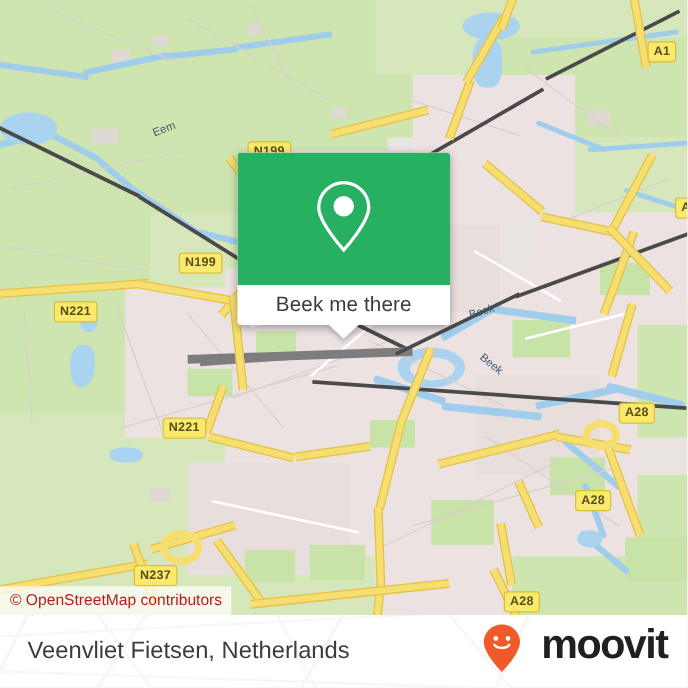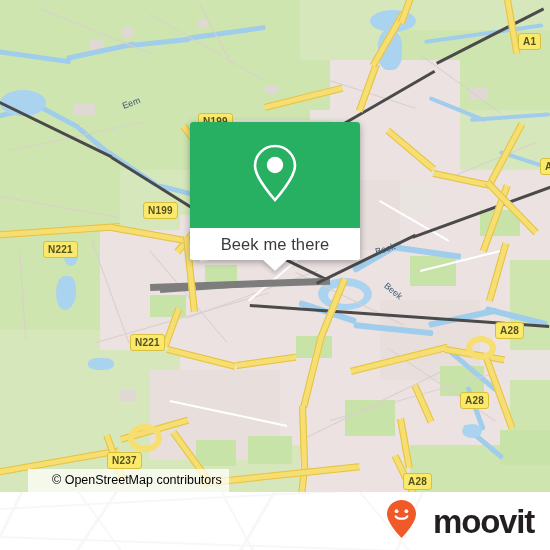--- a/index.html
+++ b/index.html
@@ -35,42 +35,42 @@
 
   
   .shield{position:absolute;background:#fbe96b;border:1px solid #d8bf3c;border-radius:3px;
           color:#54511f;font-size:10px;font-weight:bold;line-height:13px;padding:1px 4px;
           letter-spacing:.2px;white-space:nowrap;}
 
   .riverlabel{position:absolute;color:#3a586d;font-size:9px;white-space:nowrap;}
 
   
   .attrib{position:absolute;left:0;bottom:0;background:rgba(255,255,255,.72);
-          color:#000000;font-size:12.5px;line-height:21px;padding:1px 7px 1px 24px;white-space:nowrap;margin-left:28px;}
+          color:#b91c1c;font-size:12.5px;line-height:21px;padding:1px 7px 1px 8px;white-space:nowrap;}
 
   
   .card{position:absolute;left:190px;top:122px;width:170px;height:138px;
         background:#ffffff;border-radius:3px;
         box-shadow:0 2px 7px rgba(0,0,0,.33);overflow:hidden;}
   .card-top{height:106px;background:#27b062;display:flex;align-items:center;justify-content:center;}
   .card-bottom{height:32px;display:flex;align-items:center;justify-content:center;background:#fff;}
   .card-label{font-size:16.5px;color:#3b3b3b;letter-spacing:.1px;}
   .card-tail{position:absolute;left:262px;top:259px;width:0;height:0;
              border-left:13px solid transparent;border-right:13px solid transparent;
              border-top:12px solid #ffffff;
              filter:drop-shadow(0 3px 2px rgba(0,0,0,.20));}
 
   
   .footer{position:absolute;left:0;top:492px;width:550px;height:58px;background:#ffffff;}
   .footer-watermark{position:absolute;left:0;top:0;width:550px;height:58px;overflow:hidden;opacity:.55;}
   .wm{position:absolute;background:#f1f1f1;transform-origin:0 0;}
   .footer-title{position:absolute;left:22px;top:50%;transform:translateY(-50%);
                 font-size:19px;color:#3c3c3c;white-space:nowrap;}
   .brand{position:absolute;right:16px;top:50%;transform:translateY(-50%);
-         display:flex;align-items:center;gap:16px;}
+         display:flex;align-items:flex-start;gap:16px;}
   .brand-name{font-size:33px;font-weight:bold;color:#231f20;letter-spacing:-1.2px;line-height:33px;}
 </style>
 </head>
 <body>
 
 <div id="app">
 
   <div class="map">
 
     <div class="layer">
@@ -287,20 +287,21 @@
       <div class="wm" style="left:30px;top:-20px;width:3px;height:120px;transform:rotate(26deg);"></div>
       <div class="wm" style="left:70px;top:-10px;width:2px;height:110px;transform:rotate(-36deg);"></div>
       <div class="wm" style="left:135px;top:-30px;width:3px;height:140px;transform:rotate(34deg);"></div>
       <div class="wm" style="left:210px;top:-20px;width:2px;height:120px;transform:rotate(-28deg);"></div>
       <div class="wm" style="left:290px;top:-30px;width:3px;height:140px;transform:rotate(30deg);"></div>
       <div class="wm" style="left:350px;top:-10px;width:2px;height:110px;transform:rotate(-40deg);"></div>
       <div class="wm" style="left:430px;top:-20px;width:3px;height:130px;transform:rotate(24deg);"></div>
       <div class="wm" style="left:0px;top:16px;width:560px;height:2px;transform:rotate(-3deg);"></div>
       <div class="wm" style="left:0px;top:44px;width:560px;height:2px;transform:rotate(2deg);"></div>
     </div>
+    <div class="footer-title">Veenvliet Fietsen, Netherlands</div>
     <div class="brand">
       <span>
         <svg width="31" height="40" viewBox="0 0 31 40" aria-hidden="true">
           <path d="M15.5 1 C7.5 1 1 7.3 1 15 C1 24.5 15.5 39 15.5 39 C15.5 39 30 24.5 30 15 C30 7.3 23.5 1 15.5 1 Z" fill="#f05a28"></path>
           <circle cx="10.6" cy="12.2" r="1.9" fill="#ffffff"></circle>
           <circle cx="20.4" cy="12.2" r="1.9" fill="#ffffff"></circle>
           <path d="M9.6 17.4 C11.6 20.6 19.4 20.6 21.4 17.4" fill="none" stroke="#ffffff" stroke-width="2" stroke-linecap="round"></path>
         </svg>
       </span>
       <span class="brand-name">moovit</span>

